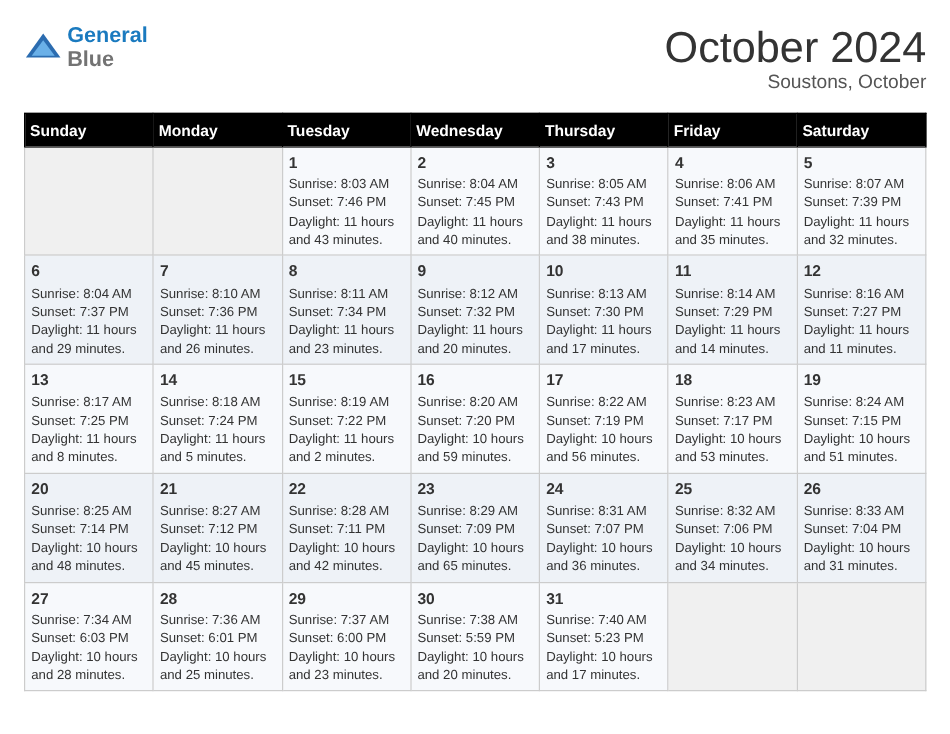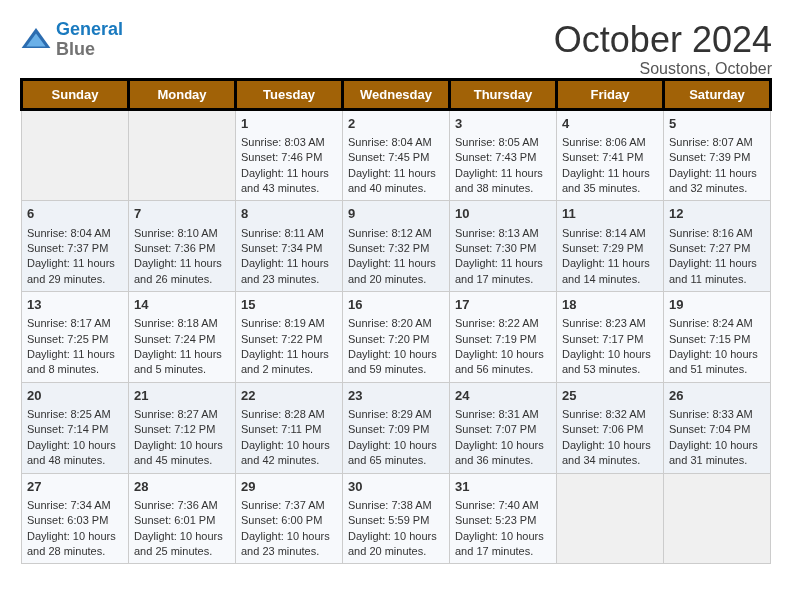--- a/index.html
+++ b/index.html
@@ -7,20 +7,21 @@
       font-family: Arial, sans-serif;
       background: #fff;
       width: 792px;
       min-height: 612px;
       padding: 20px;
     }
     .header {
       display: flex;
       justify-content: space-between;
       align-items: flex-start;
+      margin-bottom: 16px;
     }
     .logo {
       display: flex;
       align-items: center;
     }
     .logo-text {
       font-size: 18px;
       font-weight: bold;
       color: #333;
       line-height: 1.1;
@@ -45,27 +46,27 @@
     .subtitle {
       font-size: 16px;
       color: #555;
     }
     table {
       width: 100%;
       border-collapse: collapse;
       font-size: 11px;
     }
     thead th {
-      background-color: #a16207;
+      background-color: #000000;
       color: #fff;
       padding: 6px 4px;
-      text-align: center;
+      text-align: left;
       font-size: 13px;
       font-weight: bold;
-      border: 3px solid #000000;
+      border: 1px solid #000000;
     }
     tbody td {
       vertical-align: top;
       padding: 4px 5px;
       border: 1px solid #ccc;
       height: 90px;
       width: 107px;
       color: #333;
       line-height: 1.4;
     }

